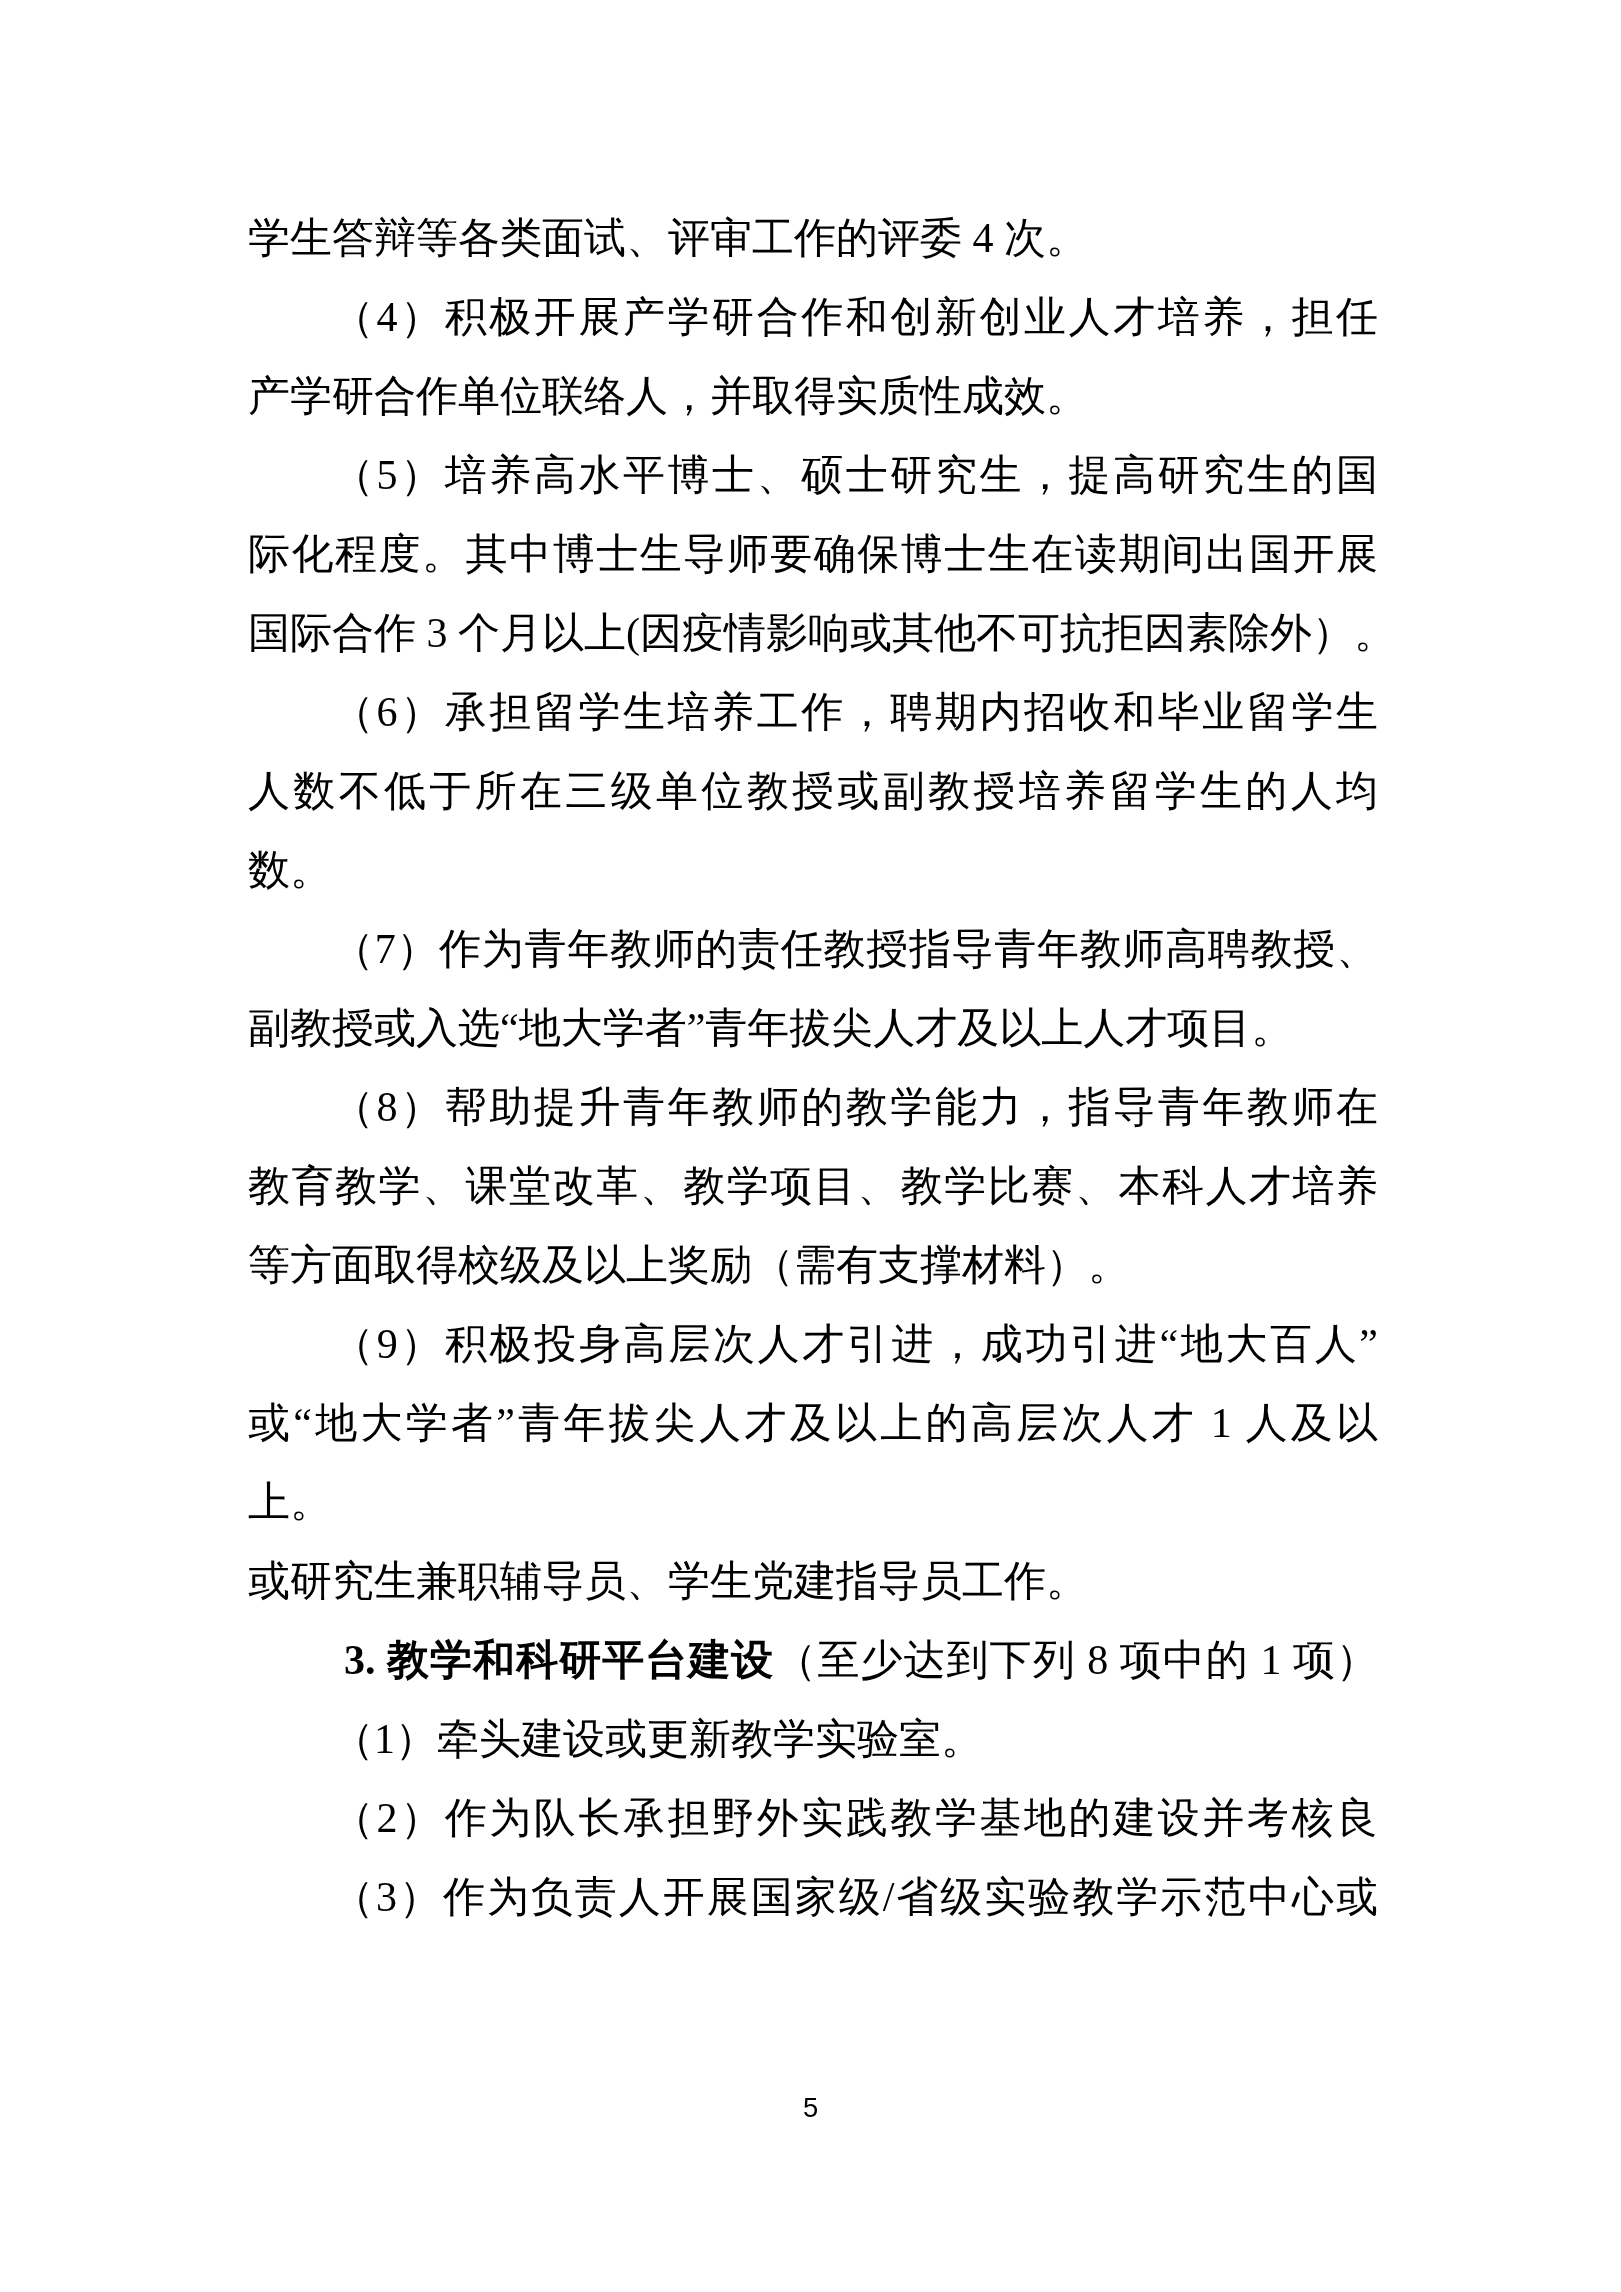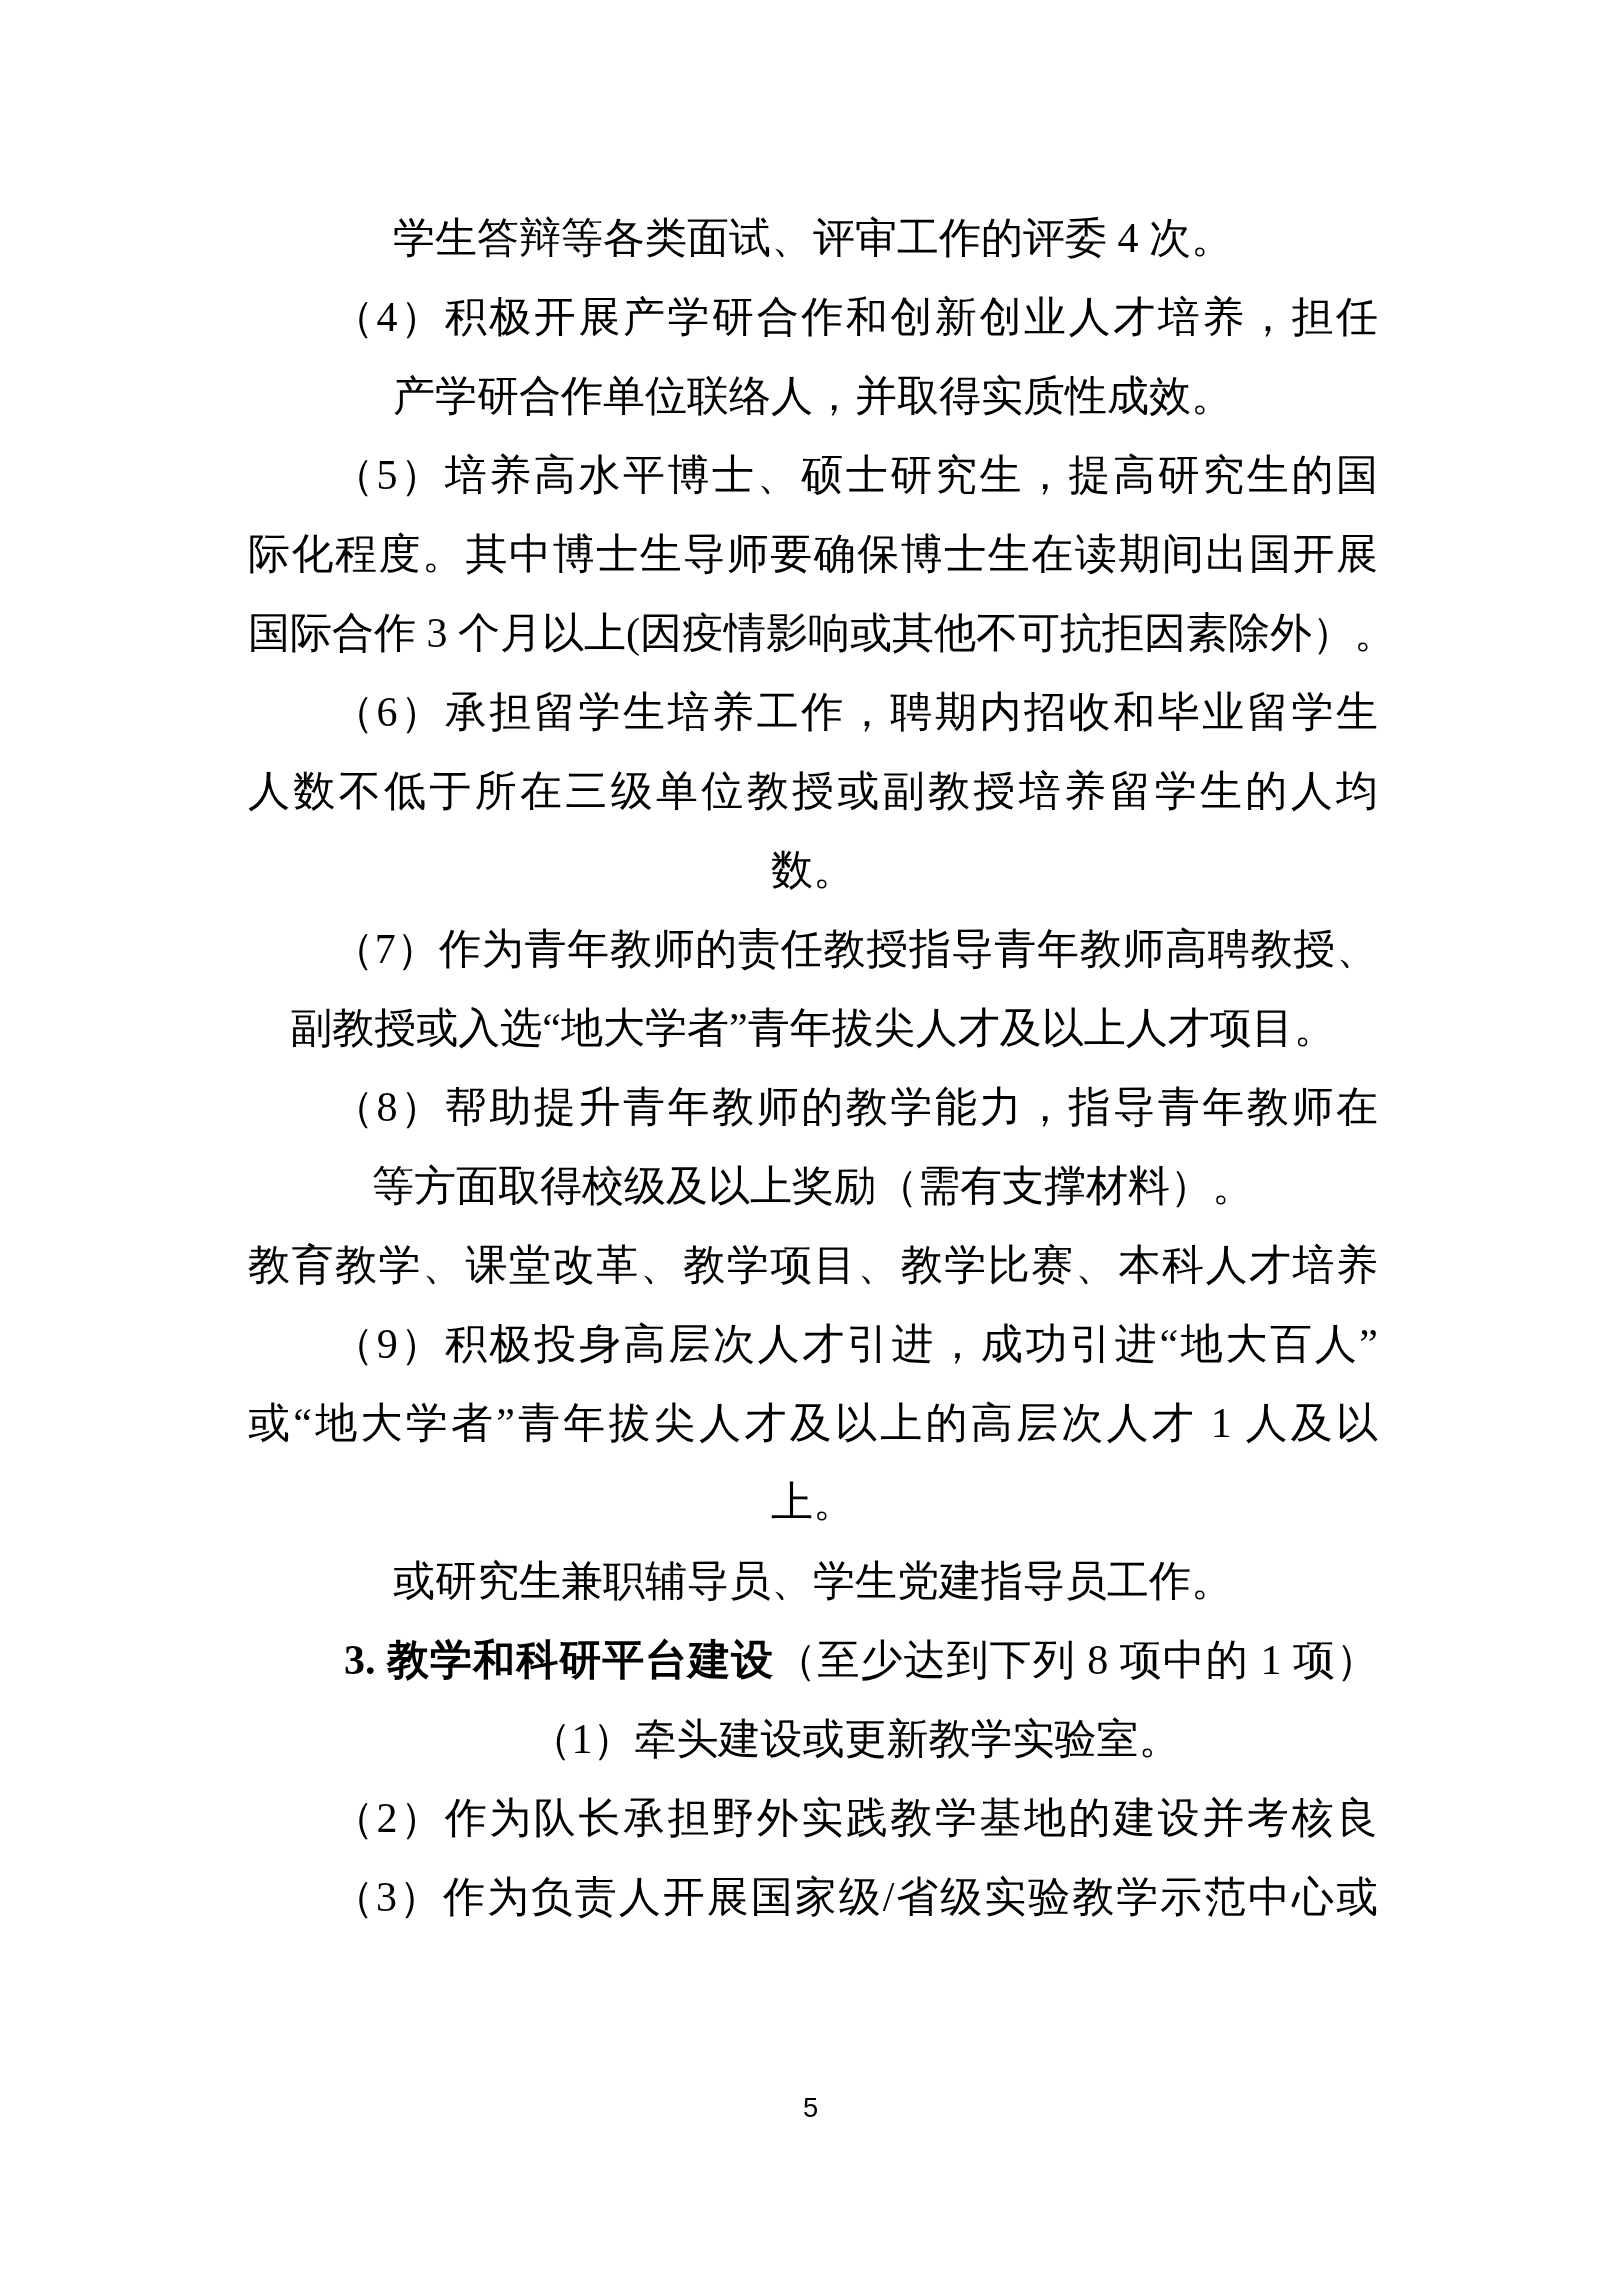--- a/index.html
+++ b/index.html
@@ -20,21 +20,21 @@
     position: absolute;
     left: 248px;
     top: 199px;
     width: 1130px;
   }
   .line {
     font-size: 42px;
     line-height: 79px;
     height: 79px;
     white-space: nowrap;
-    text-align: center;
+    text-align: left;
     color: #000000;
   }
   .line.indent {
     text-indent: 84px;
   }
   .line.justify {
     text-align-last: justify;
     -moz-text-align-last: justify;
   }
   .run-bold {
@@ -63,22 +63,22 @@
       <div class="line"><span>产学研合作单位联络人，并取得实质性成效。</span></div>
       <div class="line indent justify"><span>（5）培养高水平博士、硕士研究生，提高研究生的国</span></div>
       <div class="line justify"><span>际化程度。其中博士生导师要确保博士生在读期间出国开展</span></div>
       <div class="line"><span>国际合作 3 个月以上(因疫情影响或其他不可抗拒因素除外）。</span></div>
       <div class="line indent justify"><span>（6）承担留学生培养工作，聘期内招收和毕业留学生</span></div>
       <div class="line justify"><span>人数不低于所在三级单位教授或副教授培养留学生的人均</span></div>
       <div class="line"><span>数。</span></div>
       <div class="line indent justify"><span>（7）作为青年教师的责任教授指导青年教师高聘教授、</span></div>
       <div class="line"><span>副教授或入选“地大学者”青年拔尖人才及以上人才项目。</span></div>
       <div class="line indent justify"><span>（8）帮助提升青年教师的教学能力，指导青年教师在</span></div>
+      <div class="line justify"><span>教育教学、课堂改革、教学项目、教学比赛、本科人才培养</span></div>
       <div class="line"><span>等方面取得校级及以上奖励（需有支撑材料）。</span></div>
-      <div class="line justify"><span>教育教学、课堂改革、教学项目、教学比赛、本科人才培养</span></div>
       <div class="line indent justify"><span>（9）积极投身高层次人才引进，成功引进“地大百人”</span></div>
       <div class="line justify"><span>或“地大学者”青年拔尖人才及以上的高层次人才 1 人及以</span></div>
       <div class="line"><span>上。</span></div>
       <div class="line"><span>或研究生兼职辅导员、学生党建指导员工作。</span></div>
       <div class="line indent justify"><span class="run-bold">3. 教学和科研平台建设</span><span>（至少达到下列 8 项中的 1 项）</span></div>
       <div class="line indent"><span>（1）牵头建设或更新教学实验室。</span></div>
       <div class="line indent justify"><span>（2）作为队长承担野外实践教学基地的建设并考核良</span></div>
       <div class="line indent justify"><span>（3）作为负责人开展国家级/省级实验教学示范中心或</span></div>
     </div>
   <div class="page-number">5</div>

